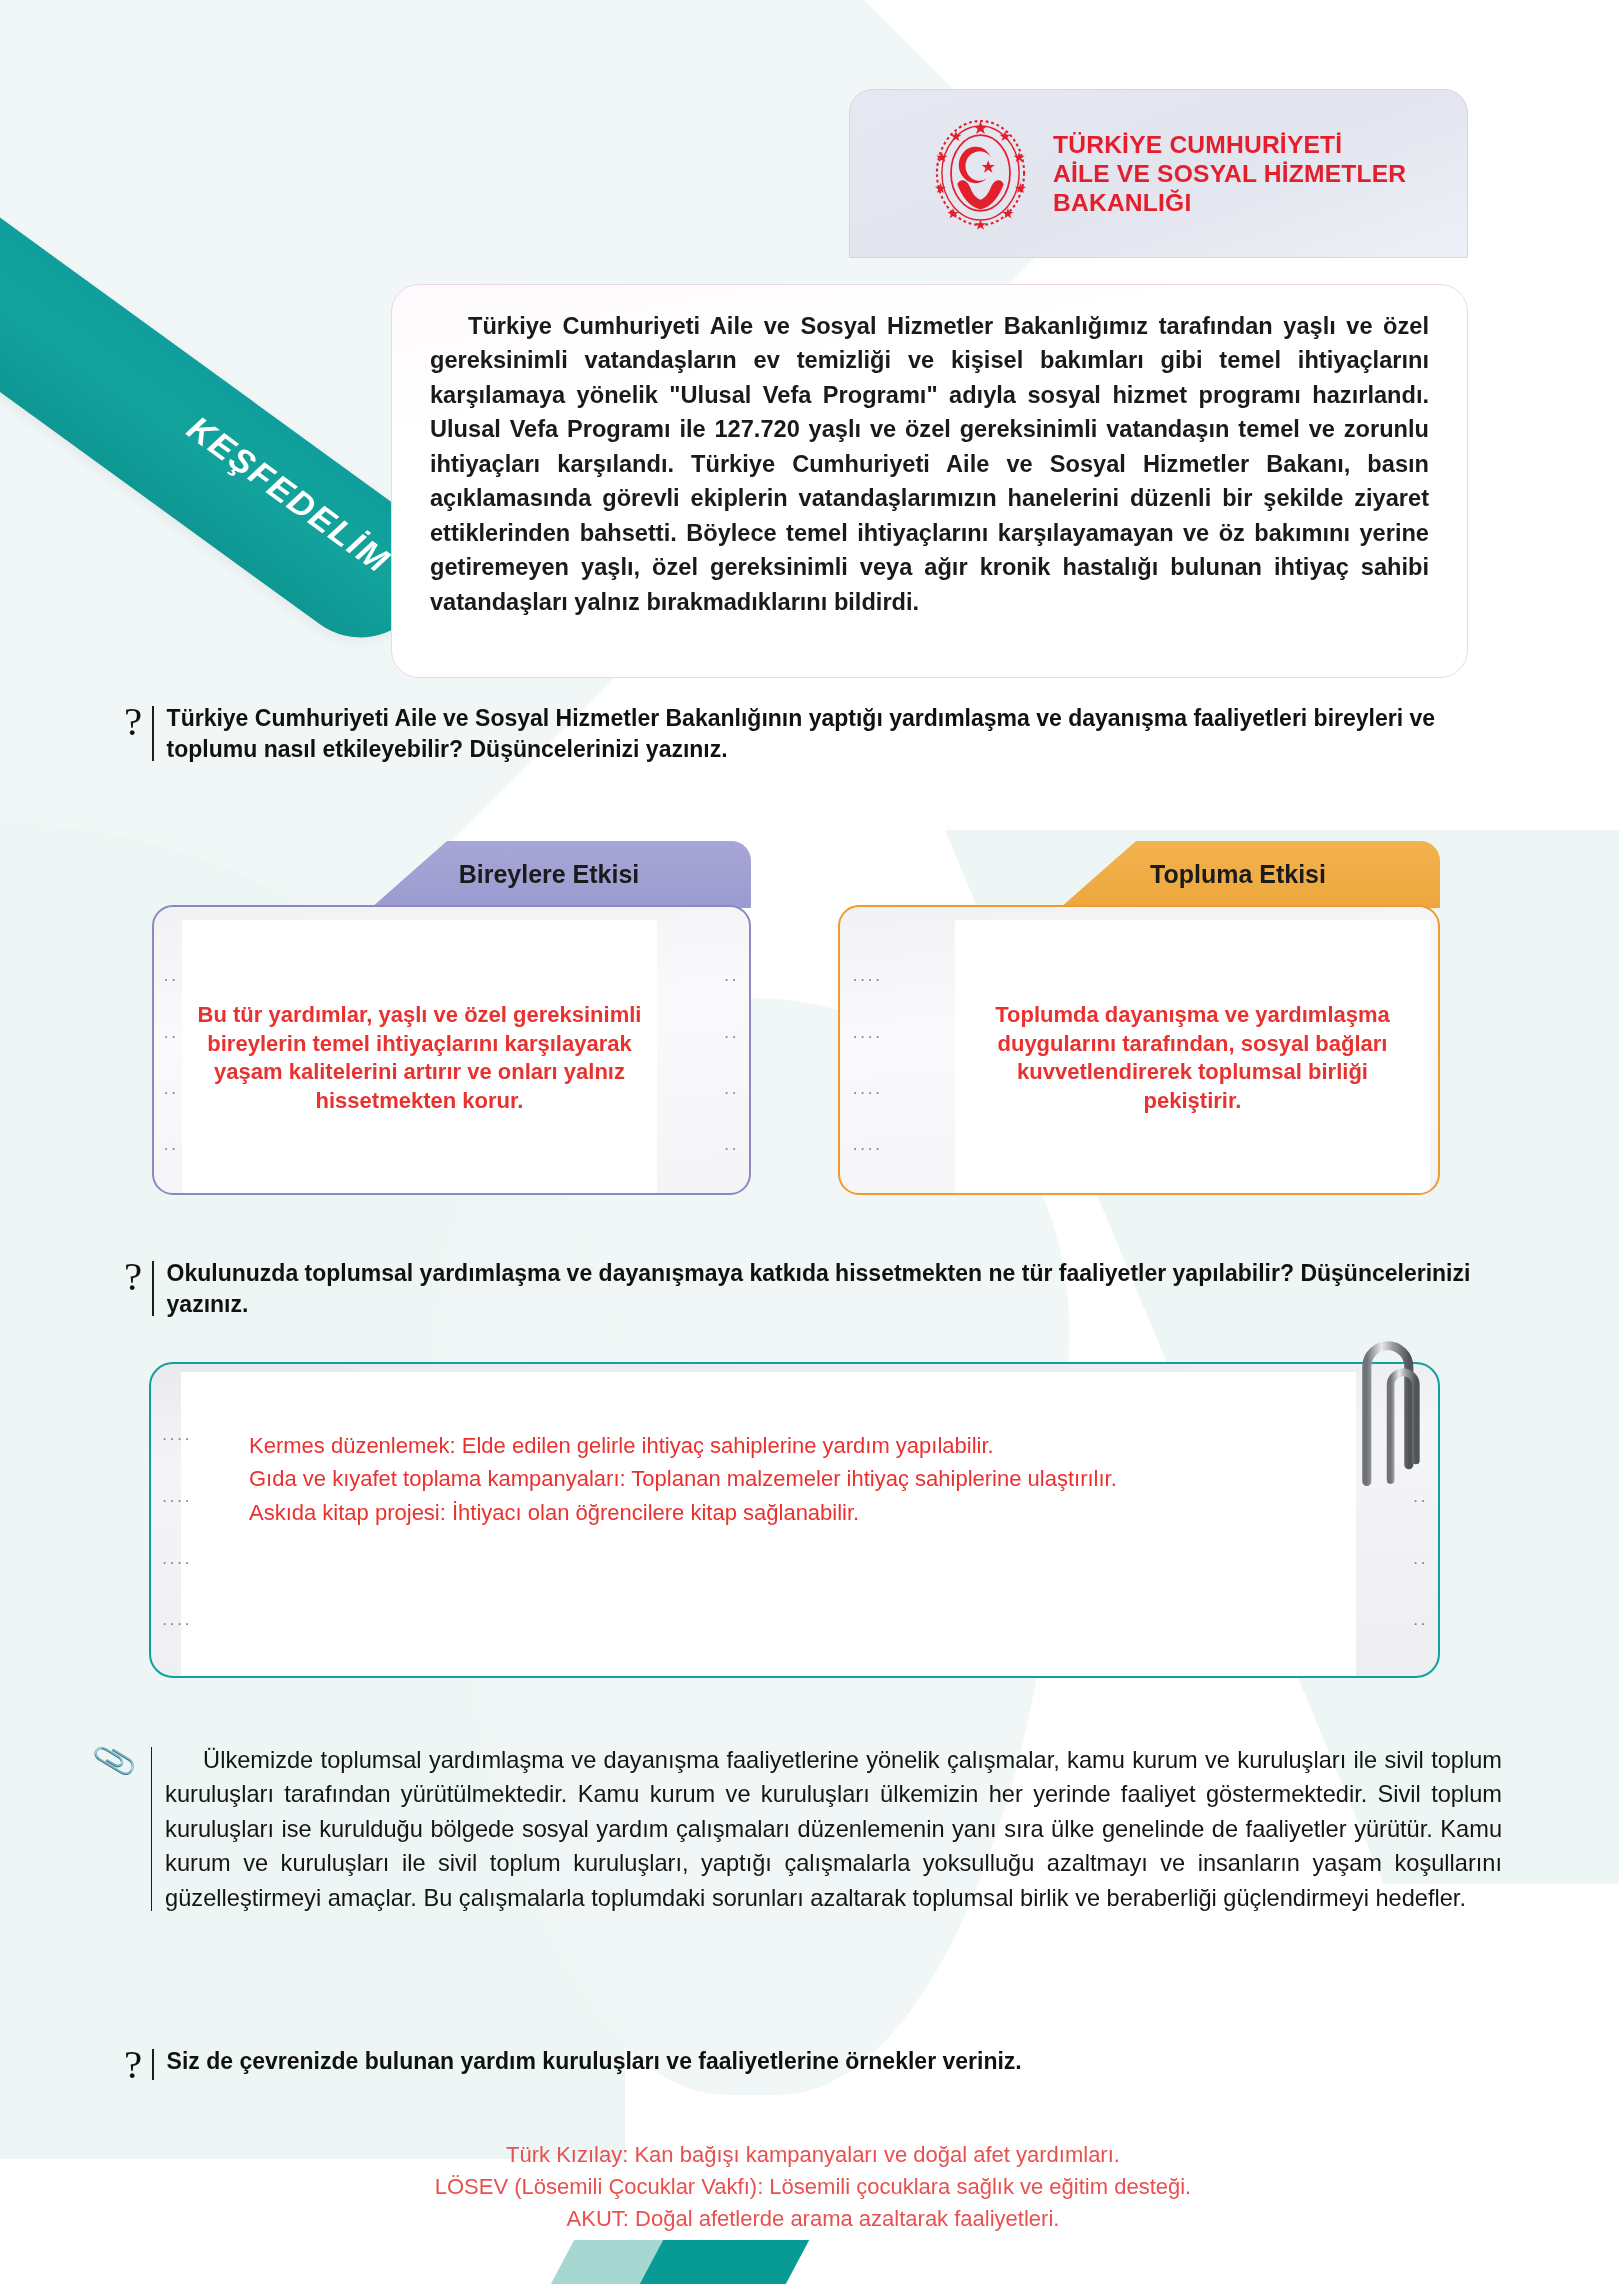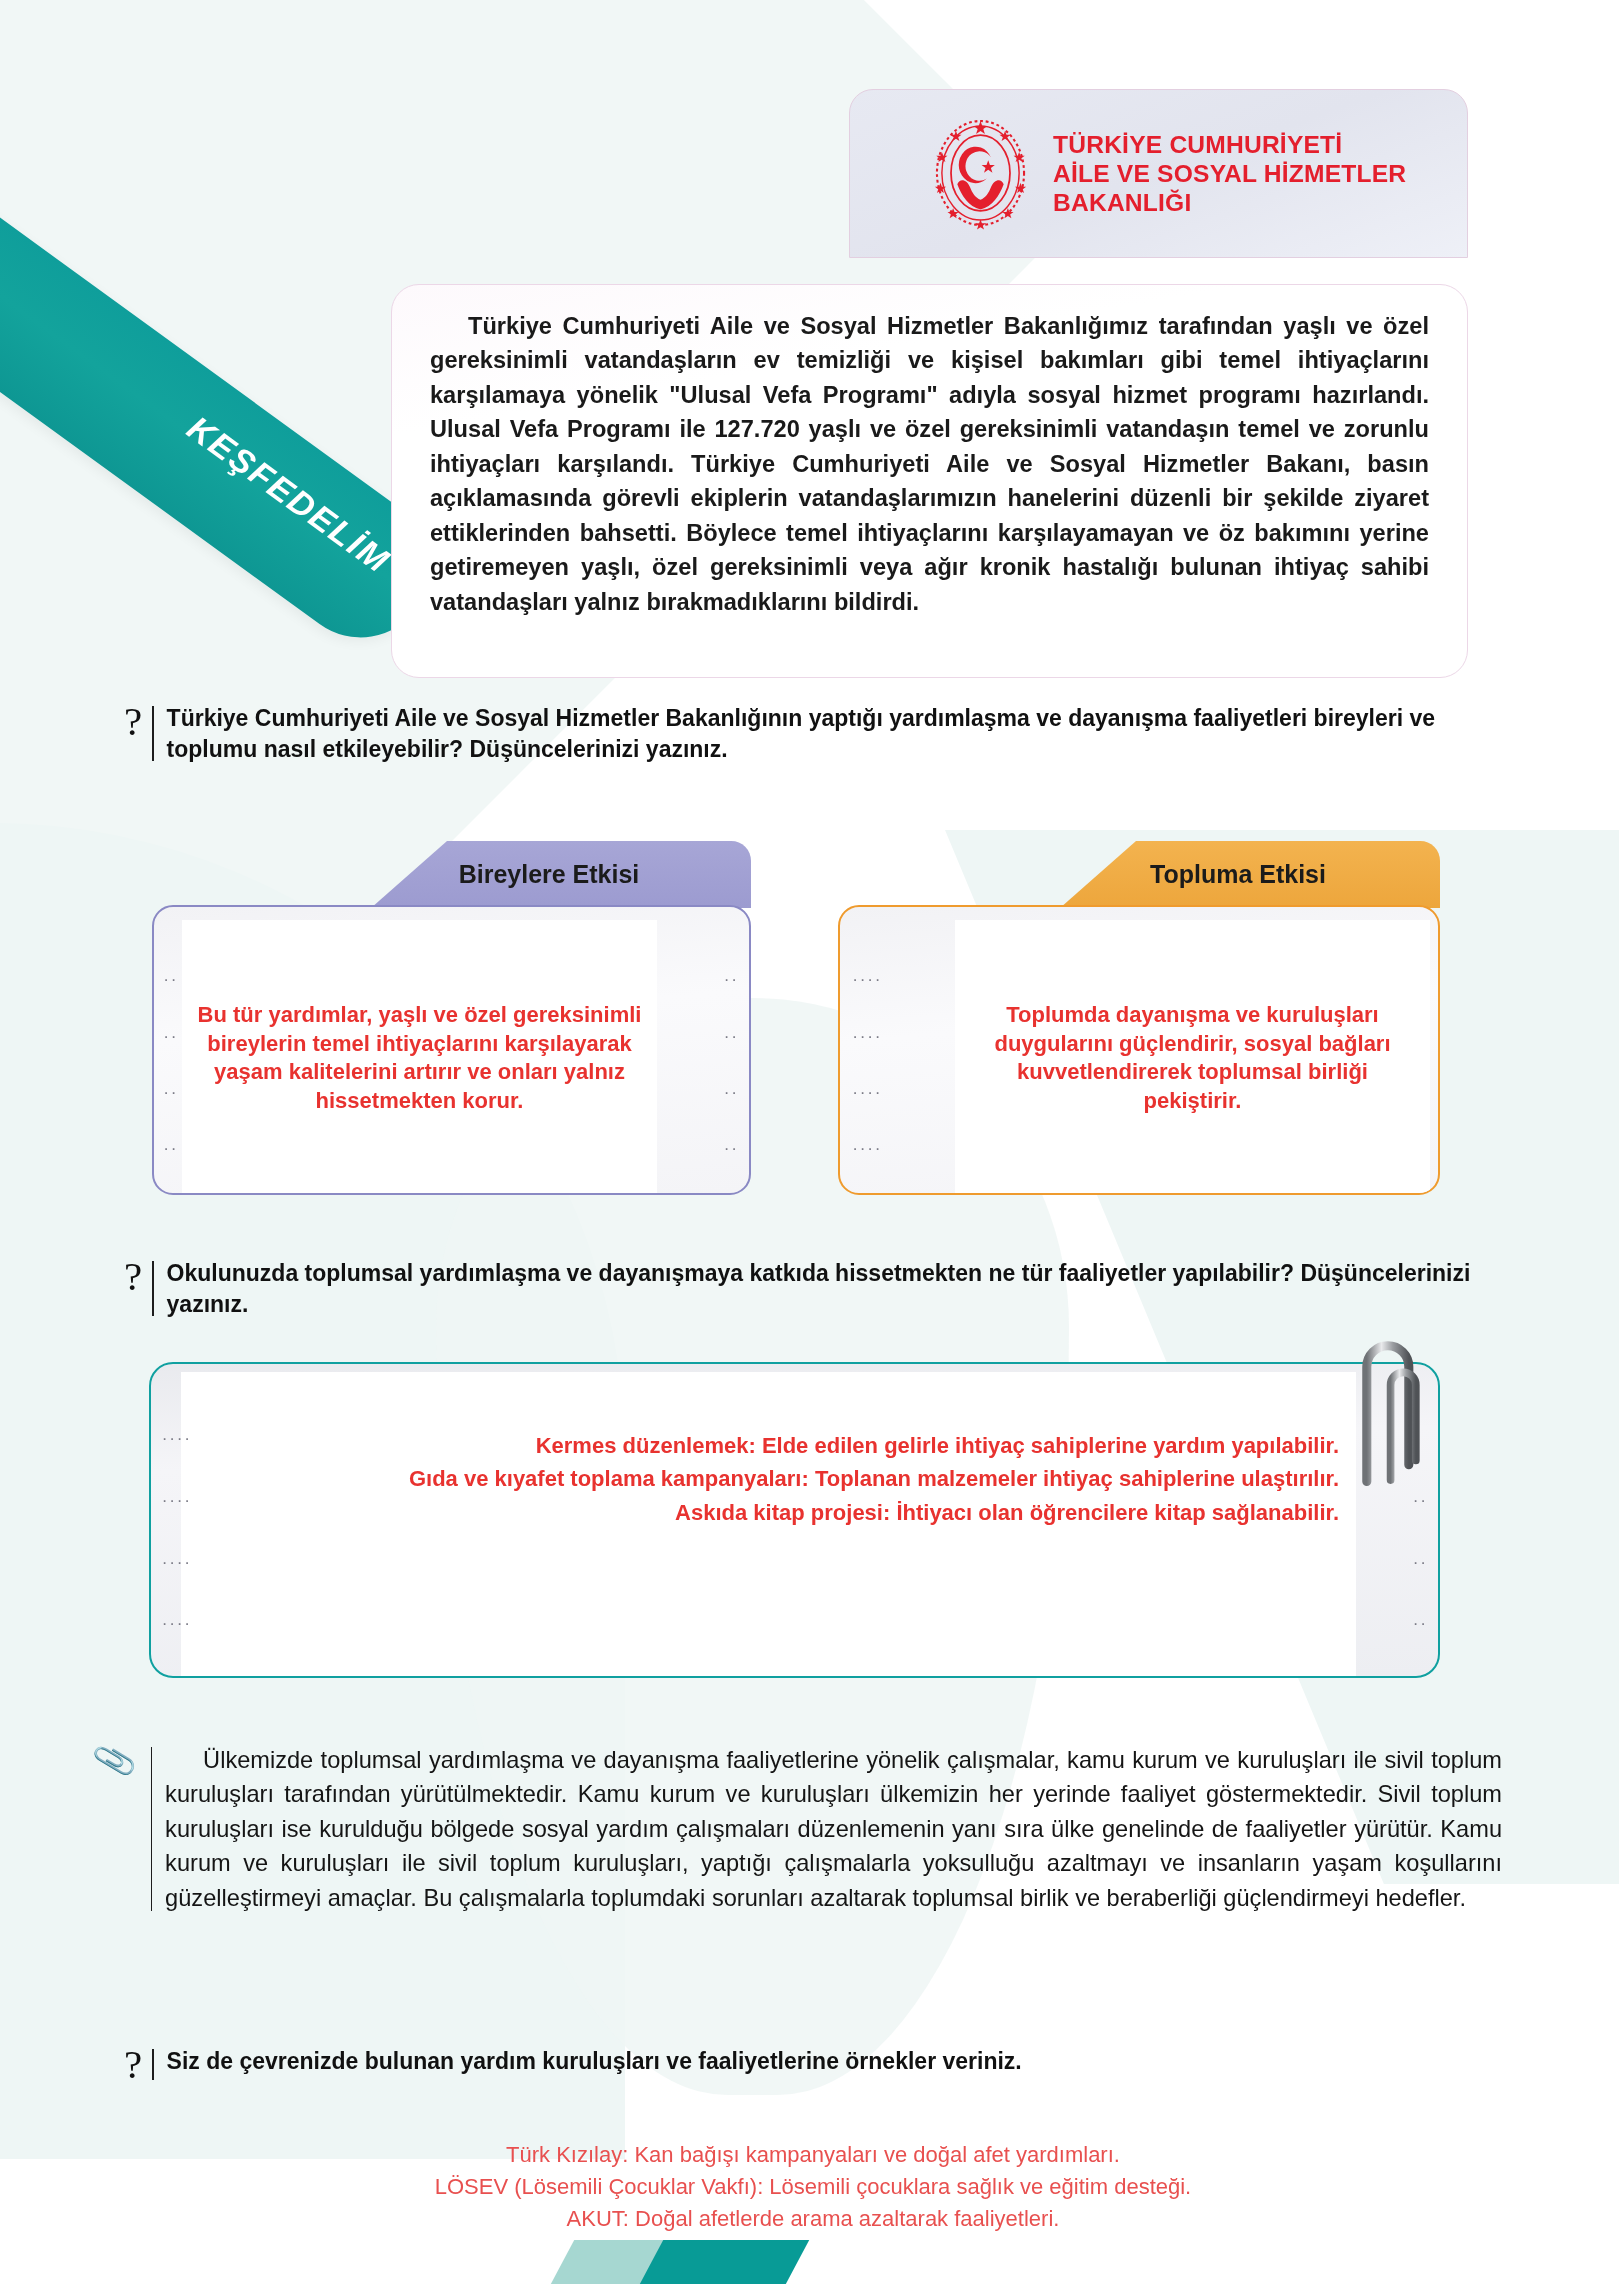--- a/index.html
+++ b/index.html
@@ -142,21 +142,21 @@
     position:absolute;left:149px;top:1362px;width:1291px;height:316px;z-index:6;
     box-sizing:border-box;border:2.8px solid #10a0a0;border-radius:24px;
     background:linear-gradient(178deg,#e9eaee 0%,#f5f5f8 30%,#edeef2 100%);
     overflow:hidden;
   }
   #answer-box .sheet{
     position:absolute;left:29.5px;top:8.4px;width:1175px;height:308px;background:#ffffff;
   }
   #answer-lines{
     position:absolute;left:98px;top:65px;width:1090px;
-    font-size:22px;font-weight:bold;line-height:1.52;color:#e8322f;text-align:right;
+    font-size:22px;font-weight:normal;line-height:1.52;color:#e8322f;text-align:left;
   }
   #paperclip{position:absolute;left:1336px;top:1320px;width:105px;height:183px;z-index:9;}
 
   
   #final-answers{
     position:absolute;left:117px;top:2123px;width:1392px;z-index:6;
     text-align:center;color:#e8504f;font-size:22px;line-height:1.45;margin-top:16px;
   }
 
   
@@ -253,21 +253,21 @@
 <div class="effect-card" id="card-society">
   <span class="dots-col" style="left:12.7px;top:60px">....</span>
   <span class="dots-col" style="left:12.7px;top:117px">....</span>
   <span class="dots-col" style="left:12.7px;top:173px">....</span>
   <span class="dots-col" style="left:12.7px;top:229px">....</span>
   <span class="dots-col" style="right:5.6px;top:60px">....</span>
   <span class="dots-col" style="right:5.6px;top:117px">....</span>
   <span class="dots-col" style="right:5.6px;top:173px">....</span>
   <span class="dots-col" style="right:5.6px;top:229px">....</span>
   <div class="sheet">
-    <div class="effect-text">Toplumda dayanışma ve kuruluşları duygularını güçlendirir, sosyal bağları kuvvetlendirerek toplumsal birliği pekiştirir.</div>
+    <div class="effect-text">Toplumda dayanışma ve yardımlaşma duygularını tarafından, sosyal bağları kuvvetlendirerek toplumsal birliği pekiştirir.</div>
   </div>
 </div>
 
 <div class="question-row" id="question-2">
   <span class="q-icon">?</span>
   <span class="q-rule"></span>
   <span class="q-text">Okulunuzda toplumsal yardımlaşma ve dayanışmaya katkıda hissetmekten ne tür faaliyetler yapılabilir? Düşüncelerinizi yazınız.</span>
 </div>
 
 <div id="answer-box">

